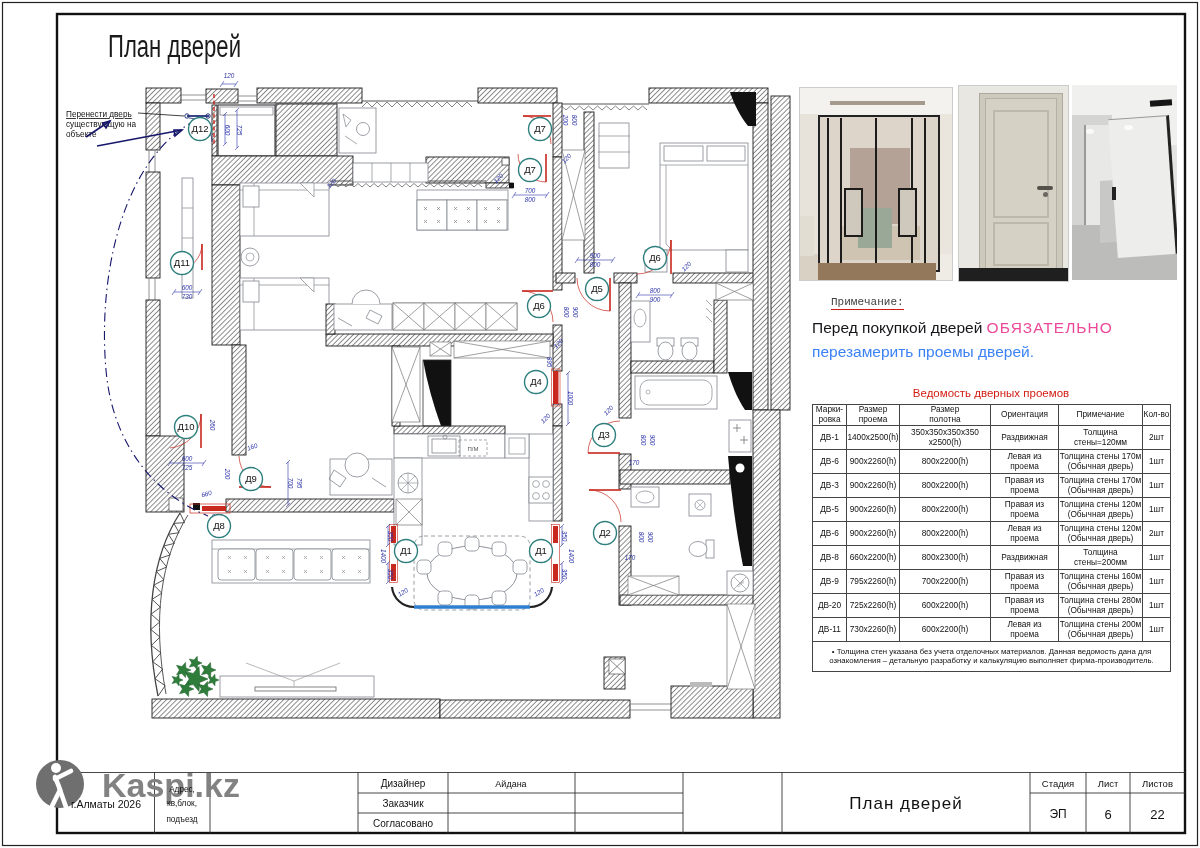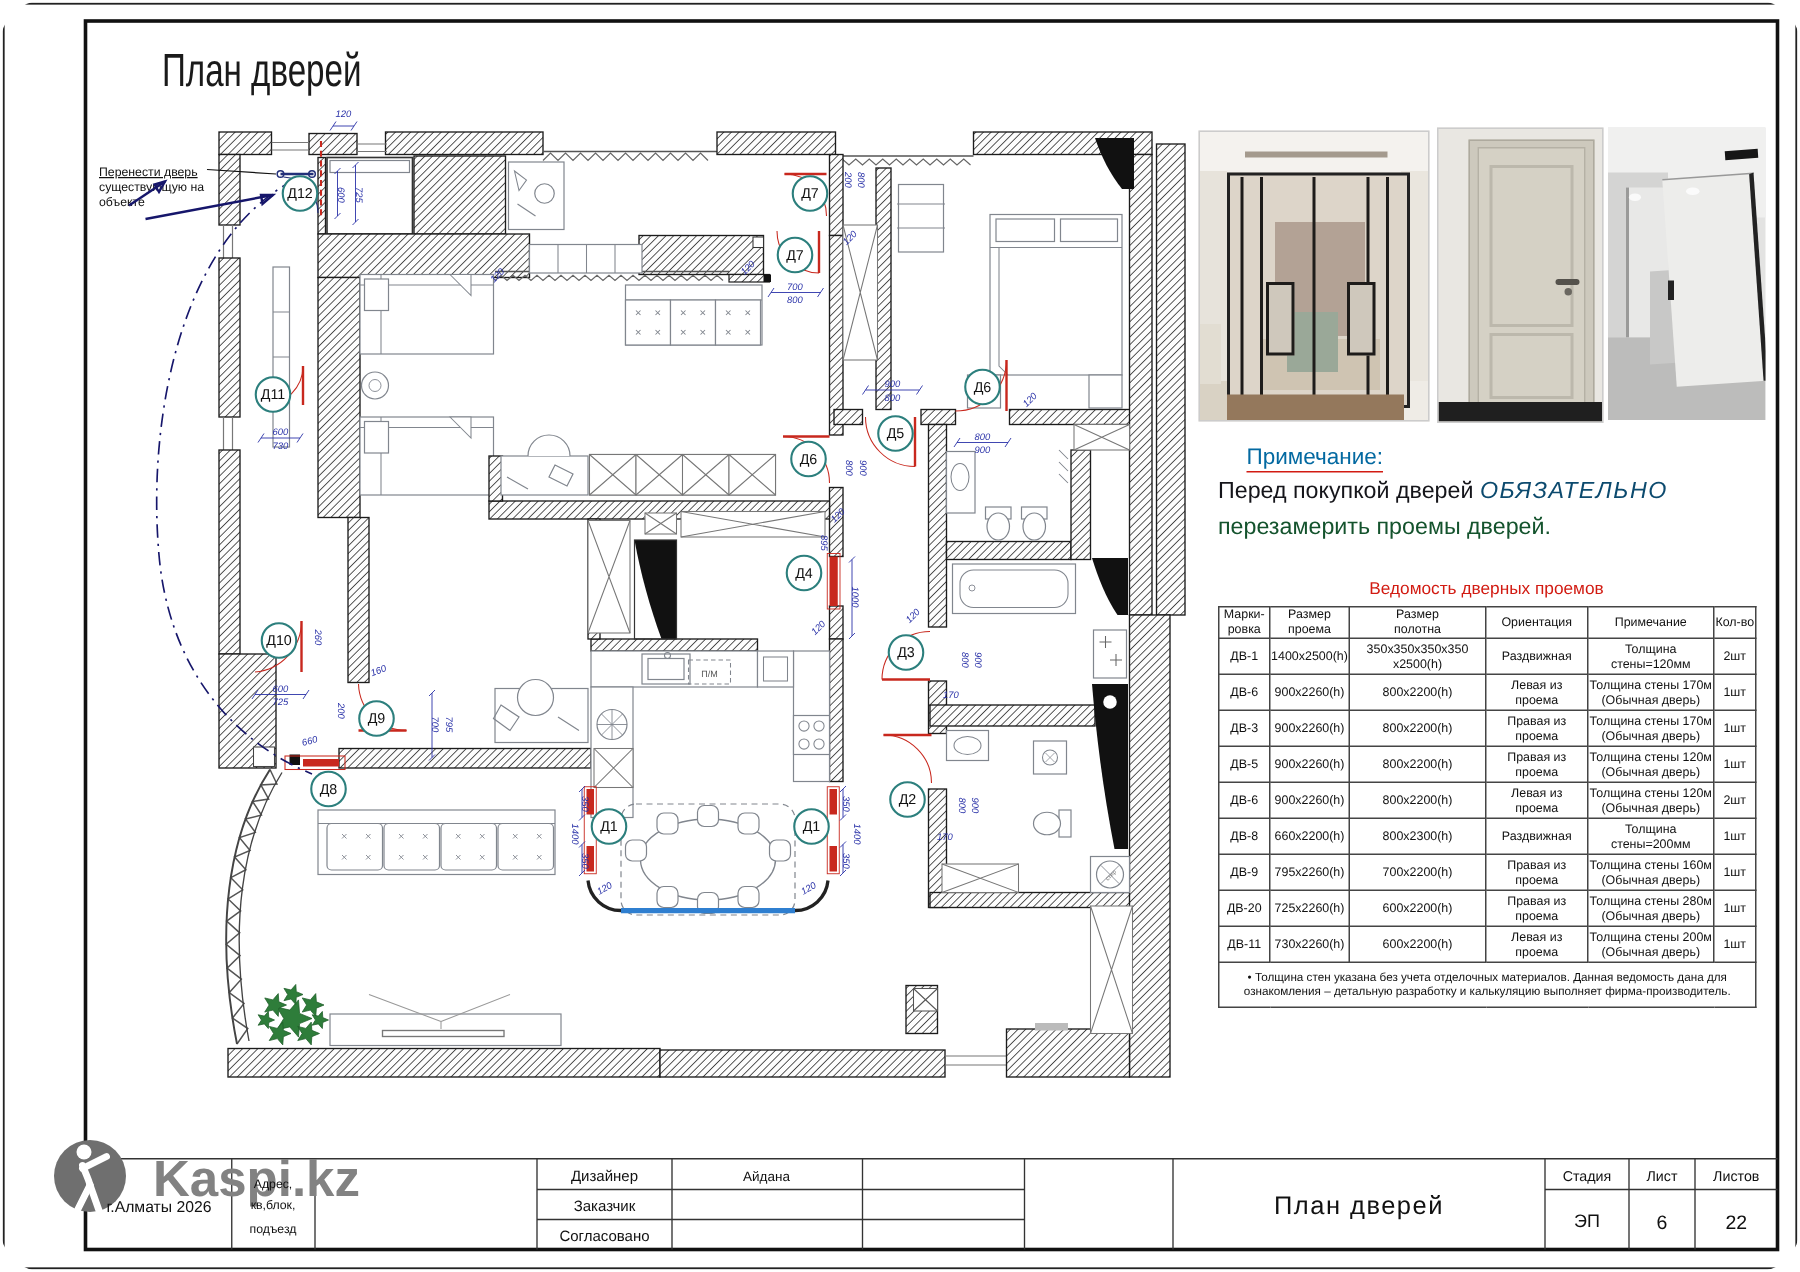--- a/index.html
+++ b/index.html
@@ -1,15 +1,15 @@
 <!DOCTYPE html>
 <html><head><meta charset="utf-8">
 <style>
 html,body{margin:0;padding:0;width:1200px;height:848px;background:#fff;font-family:"Liberation Sans",sans-serif;}
-#page{position:relative;width:1200px;height:848px;overflow:hidden;border-radius:30px;}
+#page{position:relative;width:1200px;height:848px;overflow:hidden;}
 .abs{position:absolute;}
 .ph{position:absolute;overflow:hidden;}
 td,th{border:1px solid #444;font-weight:normal;padding:0;vertical-align:middle;text-align:center;line-height:1.15;}
 table{border-collapse:collapse;table-layout:fixed;}
 </style></head>
 <body>
 <div id="page">
 <svg class="abs" style="left:0;top:0" width="1200" height="848" viewBox="0 0 1200 848" font-family="Liberation Sans, sans-serif">
 <defs>
 <pattern id="ht" patternUnits="userSpaceOnUse" width="3.6" height="3.6" patternTransform="rotate(45)">
@@ -780,25 +780,25 @@
  <div class="abs" style="left:12px;top:40px;width:26px;height:100px;background:#e8e8e7;border-left:2px solid #9a9a99;"></div>
  <div class="abs" style="left:0;top:140px;width:105px;height:55px;background:#bcbcbb;"></div>
  <div class="abs" style="left:28px;top:95px;width:30px;height:62px;background:#c8c8c7;transform:skewY(-4deg);"></div>
  <div class="abs" style="left:36px;top:30px;width:58px;height:138px;background:#ededeb;border-right:3px solid #222;border-top:1px solid #999;transform:rotate(-4deg);transform-origin:right top;"></div>
  <div class="abs" style="left:78px;top:15px;width:22px;height:6px;background:#161616;transform:rotate(-4deg);"></div>
  <div class="abs" style="left:40px;top:102px;width:4px;height:13px;background:#222;"></div>
  <div class="abs" style="left:14px;top:44px;width:8px;height:5px;background:#fafafa;border-radius:50%;"></div>
  <div class="abs" style="left:52px;top:40px;width:9px;height:5px;background:#fbfbfb;border-radius:50%;"></div>
 </div>
 
-<div class="abs" style="left:831px;top:296px;font-size:15px;color:#0369a1;border-bottom:1.6px solid #d21b12;padding-bottom:1px;">Примечание:</div>
-
-<div class="abs" style="left:812px;top:319px;font-size:15.5px;color:#15151a;">Перед покупкой дверей <span style="color:#0c4a6e;font-style:italic;letter-spacing:1px;">ОБЯЗАТЕЛЬНО</span></div>
-
-<div class="abs" style="left:812px;top:343px;font-size:15.5px;color:#14532d;">перезамерить проемы дверей.</div>
+<div class="abs" style="left:831px;top:296px;font-size:11px;color:#404040;border-bottom:1.6px solid #d21b12;padding-bottom:1px;font-family:Liberation Mono, monospace;">Примечание:</div>
+
+<div class="abs" style="left:812px;top:319px;font-size:15.5px;color:#15151a;">Перед покупкой дверей <span style="color:#ec4899;letter-spacing:1px;">ОБЯЗАТЕЛЬНО</span></div>
+
+<div class="abs" style="left:812px;top:343px;font-size:15.5px;color:#3b82f6;">перезамерить проемы дверей.</div>
 
 <div class="abs" style="left:812px;top:387px;width:358px;text-align:center;font-size:11.5px;color:#d21b12;">Ведомость дверных проемов</div>
 
 <table class="abs" style="left:812px;top:404px;width:358px;font-size:8.3px;color:#111;">
 <colgroup>
         <col style="width:34px">
         <col style="width:53px">
         <col style="width:91px">
         <col style="width:68px">
         <col style="width:84px">

